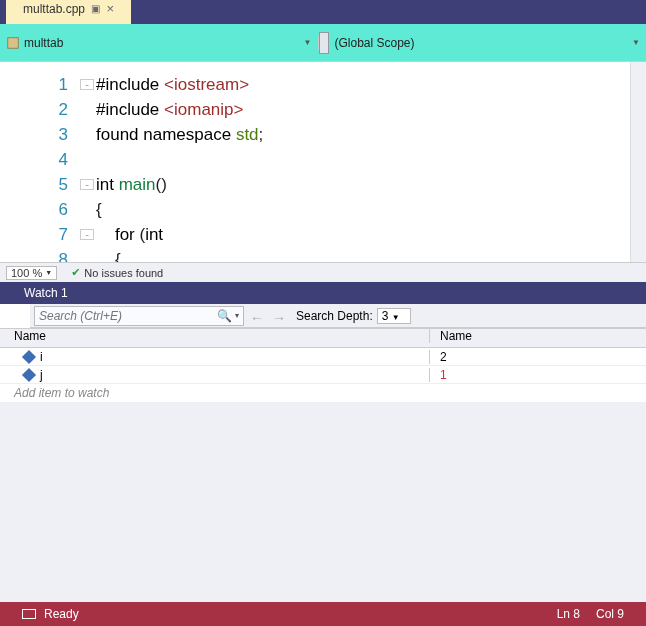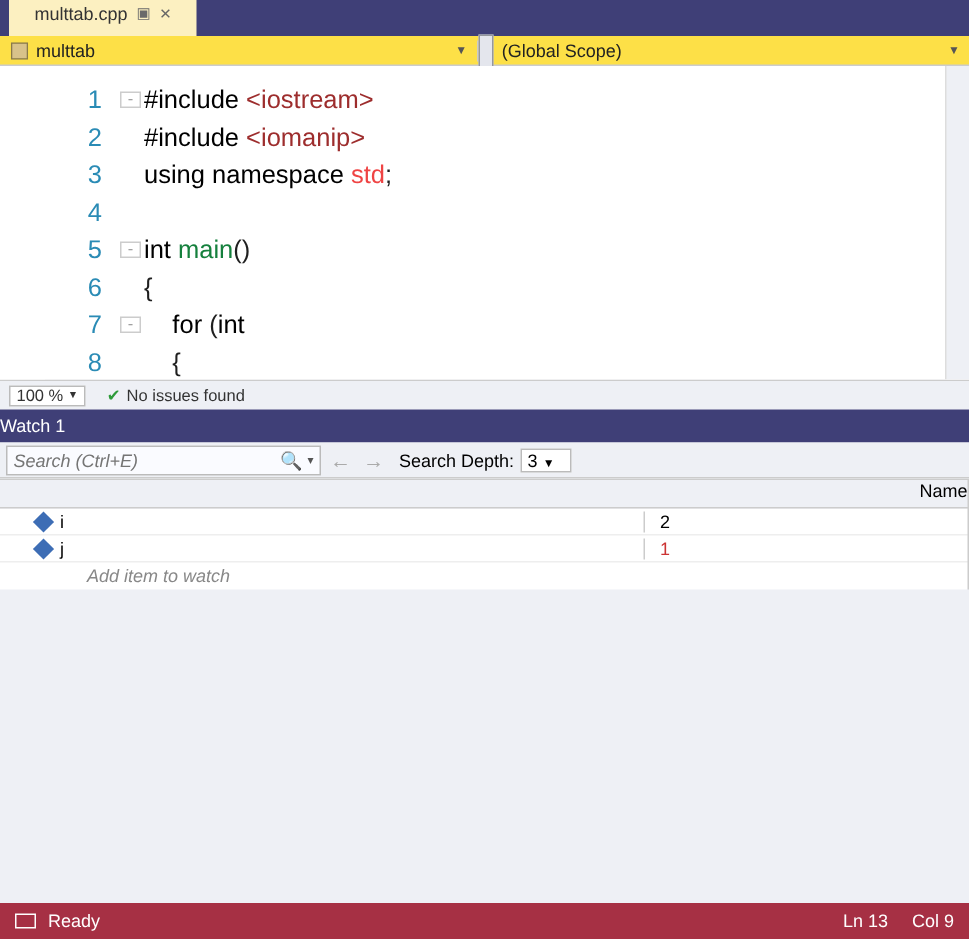--- a/index.html
+++ b/index.html
@@ -5,74 +5,74 @@
 * { margin: 0; padding: 0; box-sizing: border-box; font-family: 'Segoe UI', Tahoma, sans-serif; }
 body { width: 646px; height: 626px; background: #fff; display: flex; flex-direction: column; overflow: hidden; }
 
 
 .tab-bar { background: #3f3f77; height: 24px; display: flex; align-items: flex-end; padding-left: 6px; }
 .tab { background: #fcf0c1; height: 31px; display: flex; align-items: center; padding: 0 17px; font-size: 12px; color: #333; gap: 6px; }
 .tab .pin { color: #6a6a6a; font-size: 10px; }
 .tab .close { color: #666; font-size: 13px; cursor: pointer; }
 
 
-.nav-bar { background: #fde047; border-bottom: 1px solid #ccc; height: 20px; display: flex; align-items: center; }
+.nav-bar { background: #5eead4; border-bottom: 1px solid #ccc; height: 38px; display: flex; align-items: center; }
 .nav-half { flex: 1; display: flex; align-items: center; padding: 0 6px; }
 .nav-half:first-child { border-right: 1px solid #ccc; }
 .nav-icon { width: 14px; height: 14px; margin-right: 4px; }
 .nav-text { font-size: 12px; color: #222; flex: 1; }
 .nav-drop { color: #555; font-size: 8px; }
 .nav-sep { width: 10px; border: 1px solid #94979e; background: #e4e6ed; height:22px;}
 
 
 .editor { flex: 1; background: #fff; display: flex; overflow: hidden; position: relative; min-height: 0; }
 .glyph-margin { width: 30px; background: #fff; position: relative; }
 .line-nums { width: 50px; text-align: right; padding-right: 12px; color: #2a8bb5; font-family: Consolas, monospace; font-size: 17px; line-height: 25px; padding-top: 10px; }
 .code-area { flex: 1; font-family: Consolas, monospace; font-size: 17px; line-height: 25px; padding-top: 10px; position: relative; }
 .code-line { white-space: pre; height: 25px; display: flex; align-items: center; }
 .outline { color: #a0a0a0; font-size: 11px; width: 14px; display: inline-block; text-align: center; border: 1px solid #ccc; height: 11px; line-height: 9px; margin-right: 2px; }
 .kw { color: #000000; }
 .inc { color: #9d2d2d; }
 .fn { color: #15803d; }
-.id { color: #ef4444; }
+.id { color: #4d7c0f; }
 .txt { color: #1f1f1f; }
 .scroll-v { width: 16px; background: #eef0f5; border-left: 1px solid #ddd; }
 
 
 .editor-footer { height: 20px; background: #eef0f5; border-top: 1px solid #ccc; display: flex; align-items: center; font-size: 11px; color: #333; }
 .zoom-box { border: 1px solid #bbb; padding: 0 4px; margin: 0 6px; background: #fff; display: flex; align-items: center; gap: 3px; }
 .footer-ok { color: #2e9b3a; margin-left: 8px; margin-right: 4px; }
 
 
-.watch-hdr { background: #3f3f77; color: #fff; height: 22px; padding: 0 0; font-size: 12px; display: flex; align-items: center; }
+.watch-hdr { background: #3f3f77; color: #fff; height: 22px; padding: 0 24px; font-size: 12px; display: flex; align-items: center; }
 
 
-.search-row { background: #eef0f5; border-bottom: 1px solid #ccc; height: 24px; display: flex; align-items: center; padding: 0 4px; gap: 4px; }
+.search-row { background: #eef0f5; border-bottom: 1px solid #ccc; height: 24px; display: flex; align-items: center; padding: 0 4px; gap: 4px; margin-left: 30px; }
 .search-box { flex: 0 0 210px; display: flex; align-items: center; border: 1px solid #bbb; background: #fafbff; height: 20px; padding: 0 4px; }
 .search-input { flex: 1; border: none; outline: none; background: transparent; font-size: 12px; color: #666; font-style: italic; }
 .search-icn { color: #555; font-size: 12px; }
 .dep-nav { color: #aaa; font-size: 14px; padding: 0 2px; }
 .dep-lbl { font-size: 12px; margin-left: 4px; }
 .dep-sel { border: 1px solid #bbb; background: #fff; font-size: 12px; padding: 0 10px 0 4px; }
 
 
 .watch-tbl { flex: 0 0 auto; font-size: 12px; background: #fff; }
-.tbl-hdr { display: flex; background: #eef0f5; border-top: 1px solid #ccc; border-bottom: 1px solid #ccc; height: 20px; align-items: flex-end; flex-direction: column; }
+.tbl-hdr { display: flex; background: #eef0f5; border-top: 1px solid #ccc; border-bottom: 1px solid #ccc; height: 20px; align-items: flex-start; }
 .col-name { flex: 0 0 430px; padding-left: 14px; border-right: 1px solid #ccc; }
 .col-val { flex: 1; padding-left: 10px; }
 .tbl-row { display: flex; height: 18px; align-items: center; border-bottom: 1px solid #eee; }
 .tbl-row .col-name { display: flex; align-items: center; gap: 6px; padding-left: 24px; }
 .var-icn { width: 10px; height: 10px; background: #3d6db5; transform: rotate(45deg); }
-.add-item { padding-left: 14px; color: #888; font-style: italic; height: 18px; display: flex; align-items: center; margin-left: 44px; }
+.add-item { padding-left: 14px; color: #888; font-style: italic; height: 18px; display: flex; align-items: center; }
 .val-changed { color: #c33; }
 
 .bottom-space { flex: 1; background: #eef0f5; }
 
 
-.status-bar { background: #a63044; color: #fff; height: 24px; display: flex; align-items: center; font-size: 12px; padding: 0 10px; gap: 16px; }
+.status-bar { background: #a63044; color: #fff; height: 24px; display: flex; align-items: center; font-size: 12px; padding: 0 22px; gap: 16px; }
 .status-left { display: flex; align-items: center; gap: 8px; flex: 1; }
 .status-icn { width: 14px; height: 10px; border: 1px solid #fff; }
 </style>
 </head>
 <body>
 
 <div class="tab-bar">
   <div class="tab">
     <span>multtab.cpp</span>
     <span class="pin">▣</span>
@@ -103,21 +103,21 @@
       <div>3</div>
       <div>4</div>
       <div>5</div>
       <div>6</div>
       <div>7</div>
       <div>8</div>
     </div>
   <div class="code-area" id="code">
       <div class="code-line"><span class="outline">-</span><span class="kw">#include </span><span class="inc">&lt;iostream&gt;</span></div>
       <div class="code-line"><span style="display:inline-block;width:16px"></span><span class="kw">#include </span><span class="inc">&lt;iomanip&gt;</span></div>
-      <div class="code-line"><span style="display:inline-block;width:16px"></span><span class="kw">using namespace </span><span class="id">std</span><span class="txt">;</span></div>
+      <div class="code-line"><span style="display:inline-block;width:16px"></span><span class="kw">found namespace </span><span class="id">std</span><span class="txt">;</span></div>
       <div class="code-line"><span style="display:inline-block;width:16px"></span></div>
       <div class="code-line"><span class="outline">-</span><span class="kw">int </span><span class="fn">main</span><span class="txt">()</span></div>
       <div class="code-line"><span style="display:inline-block;width:16px"></span><span class="txt">{</span></div>
       <div class="code-line"><span class="outline">-</span><span class="txt">    </span><span class="kw">for</span><span class="txt"> (</span><span class="kw">int</span></div>
       <div class="code-line"><span style="display:inline-block;width:16px"></span><span class="txt">    {</span></div>
     </div>
   <div class="scroll-v"></div>
 </div>
 
 <div class="editor-footer">
@@ -169,15 +169,15 @@
   <div class="add-item">Add item to watch</div>
 </div>
 
 <div class="bottom-space"></div>
 
 <div class="status-bar">
   <div class="status-left">
     <div class="status-icn"></div>
     <span>Ready</span>
   </div>
-  <span>Ln 13</span>
+  <span>Ln 8</span>
   <span>Col 9</span>
 </div>
 
 </body></html>

